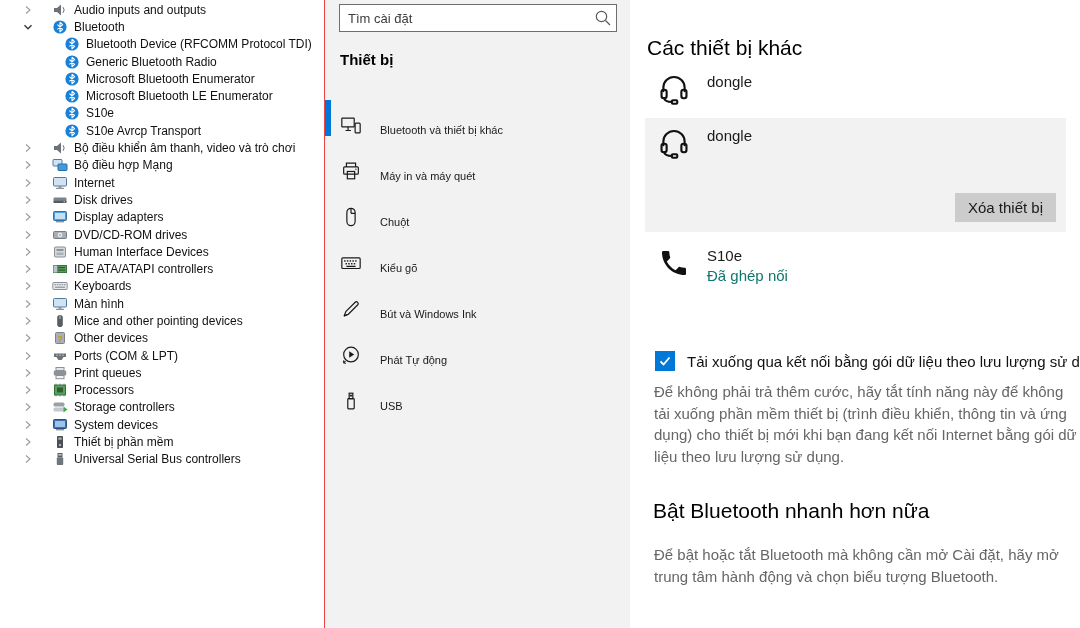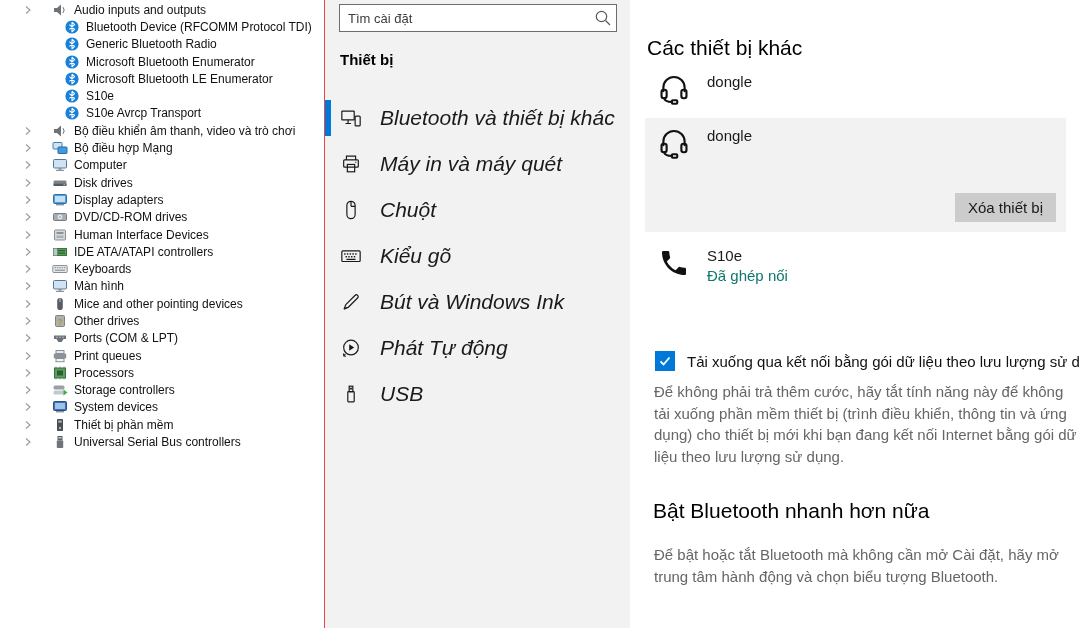--- a/index.html
+++ b/index.html
@@ -16,21 +16,21 @@
   .tree-row .tlabel{margin-left:6px;}
 
   
   .nav{position:absolute;left:324px;top:0;width:306px;height:628px;background:#f2f2f2;border-left:1px solid #ef4444;box-sizing:border-box;}
   .search{position:absolute;left:14px;top:4px;width:278px;height:28px;background:#fff;border:1px solid #6e6e6e;box-sizing:border-box;display:flex;align-items:center;}
   .search input{flex:1;min-width:0;border:none;outline:none;background:transparent;font-size:13px;padding:0 8px;color:#222;font-family:inherit;}
   .search input::placeholder{color:#3b3b3b;opacity:1;}
   .search .sicon{width:26px;flex:none;display:flex;justify-content:center;align-items:center;}
   .section-title{position:absolute;left:15px;top:51px;font-size:15px;font-weight:700;color:#000;}
   .nav-list{position:absolute;left:0;top:100px;right:0;}
-  .nav-item{position:relative;height:36px;margin-bottom:10px;display:flex;align-items:center;font-size:21px;color:#1a1a1a;cursor:pointer;font-style:italic;}
+  .nav-item{position:relative;height:36px;margin-bottom:10px;display:flex;align-items:flex-end;font-size:11px;color:#1a1a1a;cursor:pointer;}
   .nav-item .accent{display:none;position:absolute;left:0;top:0;width:6px;height:36px;background:#0078d7;}
   .nav-item.selected .accent{display:block;}
   .nav-item .nicon{width:22px;height:22px;margin-left:15px;flex:none;display:flex;align-items:center;justify-content:center;}
   .nav-item .nlabel{margin-left:18px;white-space:nowrap;}
 
   
   .content{position:absolute;left:630px;top:0;width:450px;height:628px;background:#fff;}
   .page-title{position:absolute;left:17px;top:36px;font-size:21px;font-weight:400;color:#000;}
   .device-row{position:absolute;left:15px;width:421px;box-sizing:border-box;}
   .device-row.r0{top:64px;height:54px;}
@@ -64,78 +64,92 @@
             </svg>
           </span>
           <span class="ticon">
             <svg width="16" height="14" viewBox="0 0 16 14">
               <path d="M2 5 h3 l4 -3.5 v11 L5 9 H2 z" fill="#6d7278"></path>
               <path d="M11 4.2 a4.3 4.3 0 0 1 0 5.6" fill="none" stroke="#6d7278" stroke-width="1"></path>
             </svg>
           </span>
           <span class="tlabel">Audio inputs and outputs</span>
         </div>
-        <div class="tree-row lvl2">
-          <span class="chev"></span>
+        <div class="tree-row lvl1">
+          <span class="chev">
+            <svg width="10" height="10" viewBox="0 0 10 10">
+              <path d="M1.5 3.2 L5 6.8 L8.5 3.2" fill="none" stroke="#3a3a3a" stroke-width="1.4"></path>
+            </svg>
+          </span>
           <span class="ticon">
             <svg width="14" height="14" viewBox="0 0 14 14">
               <circle cx="7" cy="7" r="6.6" fill="#1880d7"></circle>
               <path d="M7 2.2 V11.8 L9.6 9.4 L4.4 4.6 M7 11.8 M7 2.2 L9.6 4.6 L4.4 9.4" fill="none" stroke="#fff" stroke-width="1.1" stroke-linejoin="round"></path>
             </svg>
           </span>
-          <span class="tlabel">Bluetooth Device (RFCOMM Protocol TDI)</span>
+          <span class="tlabel">Bluetooth</span>
         </div>
         <div class="tree-row lvl2">
           <span class="chev"></span>
           <span class="ticon">
             <svg width="14" height="14" viewBox="0 0 14 14">
               <circle cx="7" cy="7" r="6.6" fill="#1880d7"></circle>
               <path d="M7 2.2 V11.8 L9.6 9.4 L4.4 4.6 M7 11.8 M7 2.2 L9.6 4.6 L4.4 9.4" fill="none" stroke="#fff" stroke-width="1.1" stroke-linejoin="round"></path>
             </svg>
           </span>
-          <span class="tlabel">Generic Bluetooth Radio</span>
+          <span class="tlabel">Bluetooth Device (RFCOMM Protocol TDI)</span>
         </div>
         <div class="tree-row lvl2">
           <span class="chev"></span>
           <span class="ticon">
             <svg width="14" height="14" viewBox="0 0 14 14">
               <circle cx="7" cy="7" r="6.6" fill="#1880d7"></circle>
               <path d="M7 2.2 V11.8 L9.6 9.4 L4.4 4.6 M7 11.8 M7 2.2 L9.6 4.6 L4.4 9.4" fill="none" stroke="#fff" stroke-width="1.1" stroke-linejoin="round"></path>
             </svg>
           </span>
-          <span class="tlabel">Microsoft Bluetooth Enumerator</span>
+          <span class="tlabel">Generic Bluetooth Radio</span>
         </div>
         <div class="tree-row lvl2">
           <span class="chev"></span>
           <span class="ticon">
             <svg width="14" height="14" viewBox="0 0 14 14">
               <circle cx="7" cy="7" r="6.6" fill="#1880d7"></circle>
               <path d="M7 2.2 V11.8 L9.6 9.4 L4.4 4.6 M7 11.8 M7 2.2 L9.6 4.6 L4.4 9.4" fill="none" stroke="#fff" stroke-width="1.1" stroke-linejoin="round"></path>
             </svg>
           </span>
-          <span class="tlabel">Microsoft Bluetooth LE Enumerator</span>
+          <span class="tlabel">Microsoft Bluetooth Enumerator</span>
         </div>
         <div class="tree-row lvl2">
           <span class="chev"></span>
           <span class="ticon">
             <svg width="14" height="14" viewBox="0 0 14 14">
               <circle cx="7" cy="7" r="6.6" fill="#1880d7"></circle>
               <path d="M7 2.2 V11.8 L9.6 9.4 L4.4 4.6 M7 11.8 M7 2.2 L9.6 4.6 L4.4 9.4" fill="none" stroke="#fff" stroke-width="1.1" stroke-linejoin="round"></path>
             </svg>
           </span>
-          <span class="tlabel">S10e</span>
+          <span class="tlabel">Microsoft Bluetooth LE Enumerator</span>
         </div>
         <div class="tree-row lvl2">
           <span class="chev"></span>
           <span class="ticon">
             <svg width="14" height="14" viewBox="0 0 14 14">
               <circle cx="7" cy="7" r="6.6" fill="#1880d7"></circle>
               <path d="M7 2.2 V11.8 L9.6 9.4 L4.4 4.6 M7 11.8 M7 2.2 L9.6 4.6 L4.4 9.4" fill="none" stroke="#fff" stroke-width="1.1" stroke-linejoin="round"></path>
             </svg>
           </span>
+          <span class="tlabel">S10e</span>
+        </div>
+        <div class="tree-row lvl2">
+          <span class="chev"></span>
+          <span class="ticon">
+            <svg width="14" height="14" viewBox="0 0 14 14">
+              <circle cx="7" cy="7" r="6.6" fill="#1880d7"></circle>
+              <path d="M7 2.2 V11.8 L9.6 9.4 L4.4 4.6 M7 11.8 M7 2.2 L9.6 4.6 L4.4 9.4" fill="none" stroke="#fff" stroke-width="1.1" stroke-linejoin="round"></path>
+            </svg>
+          </span>
           <span class="tlabel">S10e Avrcp Transport</span>
         </div>
         <div class="tree-row lvl1">
           <span class="chev">
             <svg width="10" height="10" viewBox="0 0 10 10">
               <path d="M3 1.5 L7 5 L3 8.5" fill="none" stroke="#9a9a9a" stroke-width="1.1"></path>
             </svg>
           </span>
           <span class="ticon">
             <svg width="16" height="14" viewBox="0 0 16 14">
@@ -165,21 +179,21 @@
               <path d="M3 1.5 L7 5 L3 8.5" fill="none" stroke="#9a9a9a" stroke-width="1.1"></path>
             </svg>
           </span>
           <span class="ticon">
             <svg width="16" height="14" viewBox="0 0 16 14">
               <rect x="1.5" y="1.5" width="13" height="8.5" rx="1" fill="#cfe3f5" stroke="#55789a"></rect>
               <rect x="6.5" y="10" width="3" height="1.8" fill="#8d9298"></rect>
               <rect x="4" y="11.8" width="8" height="1.2" fill="#8d9298"></rect>
             </svg>
           </span>
-          <span class="tlabel">Computer</span>
+          <span class="tlabel">Internet</span>
         </div>
         <div class="tree-row lvl1">
           <span class="chev">
             <svg width="10" height="10" viewBox="0 0 10 10">
               <path d="M3 1.5 L7 5 L3 8.5" fill="none" stroke="#9a9a9a" stroke-width="1.1"></path>
             </svg>
           </span>
           <span class="ticon">
             <svg width="16" height="14" viewBox="0 0 16 14">
               <rect x="1.5" y="4.5" width="13" height="5.5" rx="1.2" fill="#7d838a"></rect>
@@ -305,21 +319,21 @@
             <svg width="10" height="10" viewBox="0 0 10 10">
               <path d="M3 1.5 L7 5 L3 8.5" fill="none" stroke="#9a9a9a" stroke-width="1.1"></path>
             </svg>
           </span>
           <span class="ticon">
             <svg width="16" height="14" viewBox="0 0 16 14">
               <rect x="3.5" y="1.5" width="9" height="11" rx="1" fill="#aab0b6" stroke="#7c8288"></rect>
               <text x="8" y="10.5" font-size="9" font-weight="bold" text-anchor="middle" fill="#c79a00">?</text>
             </svg>
           </span>
-          <span class="tlabel">Other drives</span>
+          <span class="tlabel">Other devices</span>
         </div>
         <div class="tree-row lvl1">
           <span class="chev">
             <svg width="10" height="10" viewBox="0 0 10 10">
               <path d="M3 1.5 L7 5 L3 8.5" fill="none" stroke="#9a9a9a" stroke-width="1.1"></path>
             </svg>
           </span>
           <span class="ticon">
             <svg width="16" height="14" viewBox="0 0 16 14">
               <path d="M2 4.5 h12 v3.5 h-2.5 l-1.8 3 h-3.4 l-1.8 -3 H2 z" fill="#6d7278"></path>

